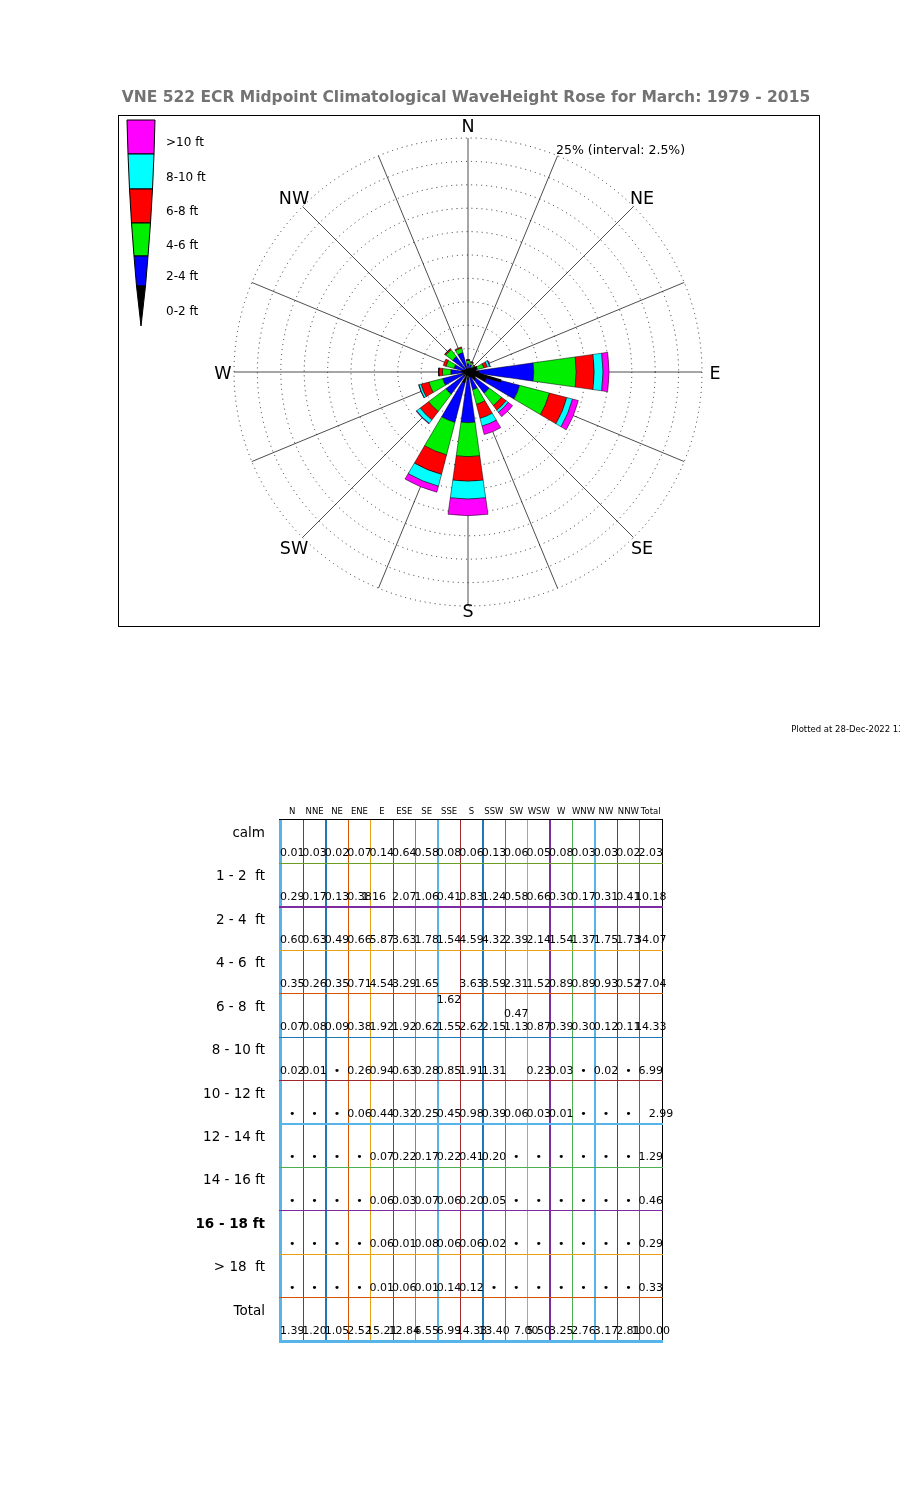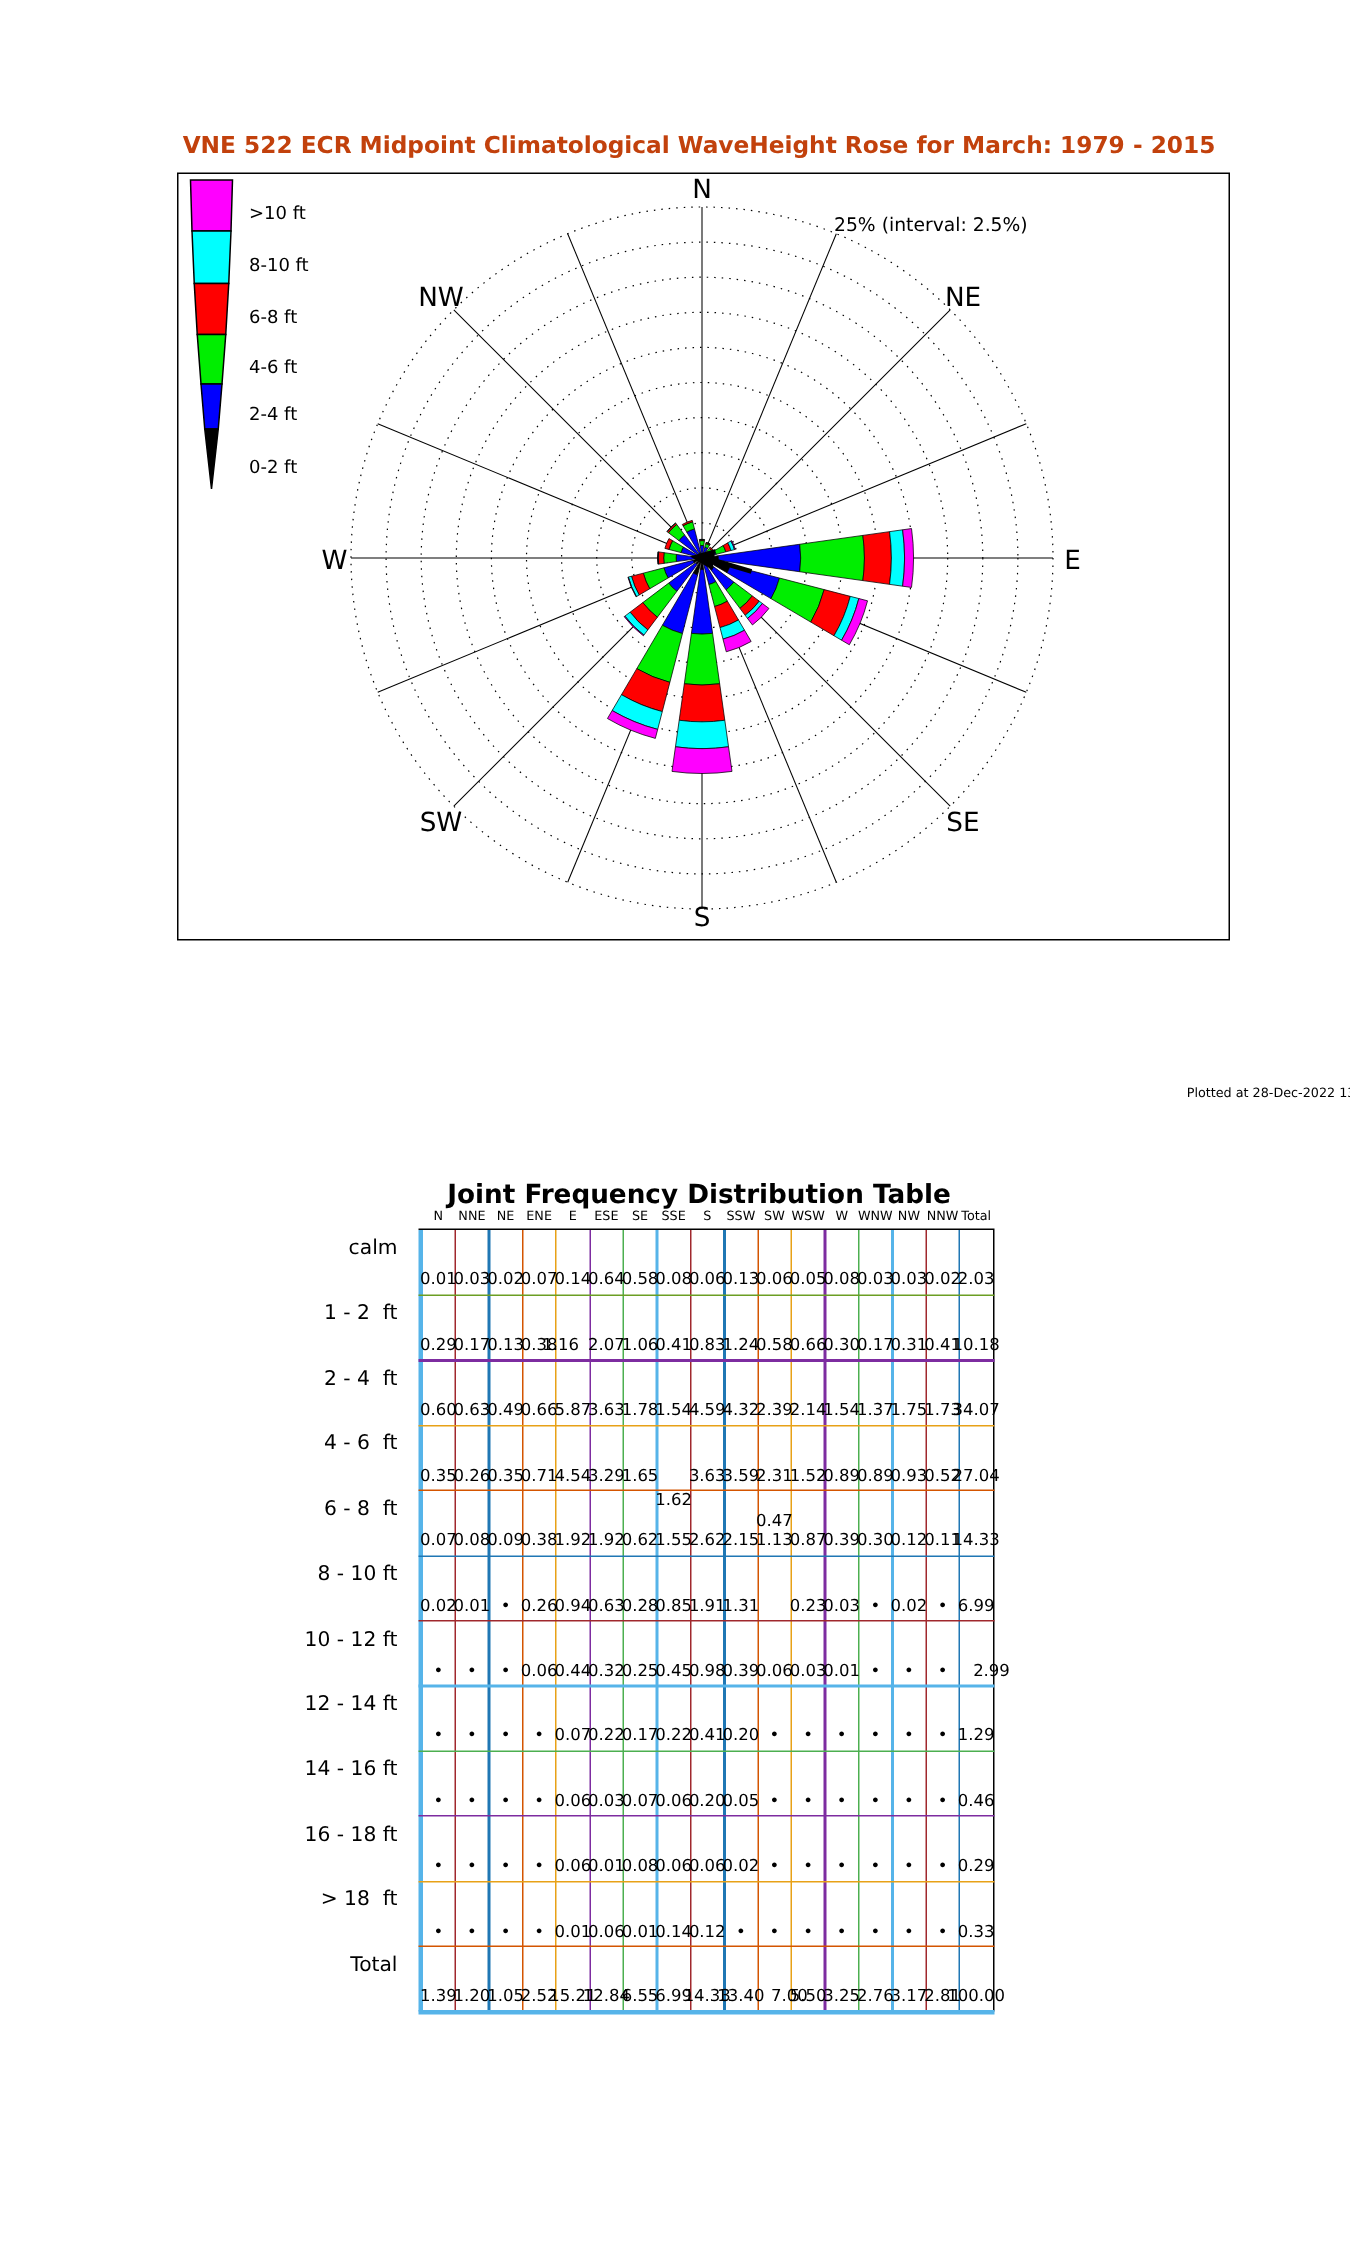--- a/index.html
+++ b/index.html
@@ -1,20 +1,20 @@
 <!DOCTYPE html>
 <html><head>
 <meta charset="utf-8">
 <style>
   html,body{margin:0;padding:0;background:#ffffff;}
   #page{position:relative;width:900px;height:1500px;background:#fff;
         font-family:"DejaVu Sans",sans-serif;overflow:hidden;}
   .abs{position:absolute;}
   #main-title{left:60px;top:88px;width:812px;text-align:center;
-              font-size:15.5px;font-weight:bold;color:#c2410c;}
+              font-size:15.5px;font-weight:bold;color:#737373;}
   #rose-box{left:118px;top:115px;width:700px;height:510px;border:1px solid #000;}
   #plotted-at{left:418px;top:608px;width:394px;text-align:right;font-size:8.5px;color:#000;}
   #table-title{left:216px;top:787px;width:500px;text-align:center;
                font-size:17.5px;font-weight:bold;color:#000;}
   .rowlabel{position:absolute;font-size:13.5px;color:#000;text-align:right;white-space:pre;}
   .colhead{position:absolute;font-size:8.5px;color:#000;text-align:center;white-space:nowrap;}
   .cell{position:absolute;font-size:11px;color:#000;text-align:center;white-space:nowrap;}
   svg text{font-family:"DejaVu Sans",sans-serif;}
 </style>
 </head>
@@ -159,21 +159,20 @@
         <polygon points="12.5,107 31.5,107 29,140 15,140" fill="#00ee00" stroke="#000" stroke-width="1"></polygon>
         <text x="47" y="132.5" font-size="12" fill="#000">4-6 ft</text>
         <polygon points="15,140 29,140 26.5,170 17.5,170" fill="#0000ff" stroke="#000" stroke-width="1"></polygon>
         <text x="47" y="164" font-size="12" fill="#000">2-4 ft</text>
         <polygon points="17.5,170 26.5,170 22,210 22,210" fill="#000000" stroke="#000" stroke-width="1"></polygon>
         <text x="47" y="199" font-size="12" fill="#000">0-2 ft</text>
       </svg>
     <div id="plotted-at" class="abs">Plotted at 28-Dec-2022 13:29:20</div>
   </div>
 
-  <div id="table-title" class="abs">Joint Frequency Distribution Table</div>
 
   <div id="table-area">
       <div class="colhead" style="left: 267.206px; top: 806px; width: 50px; text-align: center; position: absolute;">N</div>
       <div class="colhead" style="left: 289.618px; top: 806px; width: 50px; text-align: center; position: absolute;">NNE</div>
       <div class="colhead" style="left: 312.029px; top: 806px; width: 50px; text-align: center; position: absolute;">NE</div>
       <div class="colhead" style="left: 334.441px; top: 806px; width: 50px; text-align: center; position: absolute;">ENE</div>
       <div class="colhead" style="left: 356.853px; top: 806px; width: 50px; text-align: center; position: absolute;">E</div>
       <div class="colhead" style="left: 379.265px; top: 806px; width: 50px; text-align: center; position: absolute;">ESE</div>
       <div class="colhead" style="left: 401.676px; top: 806px; width: 50px; text-align: center; position: absolute;">SE</div>
       <div class="colhead" style="left: 424.088px; top: 806px; width: 50px; text-align: center; position: absolute;">SSE</div>
@@ -372,21 +371,21 @@
       <div class="cell" style="left: 425.088px; top: 1193.75px; width: 48px; position: absolute;">0.06</div>
       <div class="cell" style="left: 447.5px; top: 1193.75px; width: 48px; position: absolute;">0.20</div>
       <div class="cell" style="left: 469.912px; top: 1193.75px; width: 48px; position: absolute;">0.05</div>
       <div class="cell" style="left: 492.324px; top: 1193.75px; width: 48px; position: absolute;">•</div>
       <div class="cell" style="left: 514.735px; top: 1193.75px; width: 48px; position: absolute;">•</div>
       <div class="cell" style="left: 537.147px; top: 1193.75px; width: 48px; position: absolute;">•</div>
       <div class="cell" style="left: 559.559px; top: 1193.75px; width: 48px; position: absolute;">•</div>
       <div class="cell" style="left: 581.971px; top: 1193.75px; width: 48px; position: absolute;">•</div>
       <div class="cell" style="left: 604.382px; top: 1193.75px; width: 48px; position: absolute;">•</div>
       <div class="cell" style="left: 626.794px; top: 1193.75px; width: 48px; position: absolute;">0.46</div>
-      <div class="rowlabel" style="left: 191px; top: 1214.75px; width: 74px; position: absolute;">16 - 18 ft</div>
+      <div class="rowlabel" style="left: 191px; top: 1214.75px; width: 74px; position: absolute; font-weight: bold;">16 - 18 ft</div>
       <div class="cell" style="left: 268.206px; top: 1237.17px; width: 48px; position: absolute;">•</div>
       <div class="cell" style="left: 290.618px; top: 1237.17px; width: 48px; position: absolute;">•</div>
       <div class="cell" style="left: 313.029px; top: 1237.17px; width: 48px; position: absolute;">•</div>
       <div class="cell" style="left: 335.441px; top: 1237.17px; width: 48px; position: absolute;">•</div>
       <div class="cell" style="left: 357.853px; top: 1237.17px; width: 48px; position: absolute;">0.06</div>
       <div class="cell" style="left: 380.265px; top: 1237.17px; width: 48px; position: absolute;">0.01</div>
       <div class="cell" style="left: 402.676px; top: 1237.17px; width: 48px; position: absolute;">0.08</div>
       <div class="cell" style="left: 425.088px; top: 1237.17px; width: 48px; position: absolute;">0.06</div>
       <div class="cell" style="left: 447.5px; top: 1237.17px; width: 48px; position: absolute;">0.06</div>
       <div class="cell" style="left: 469.912px; top: 1237.17px; width: 48px; position: absolute;">0.02</div>

